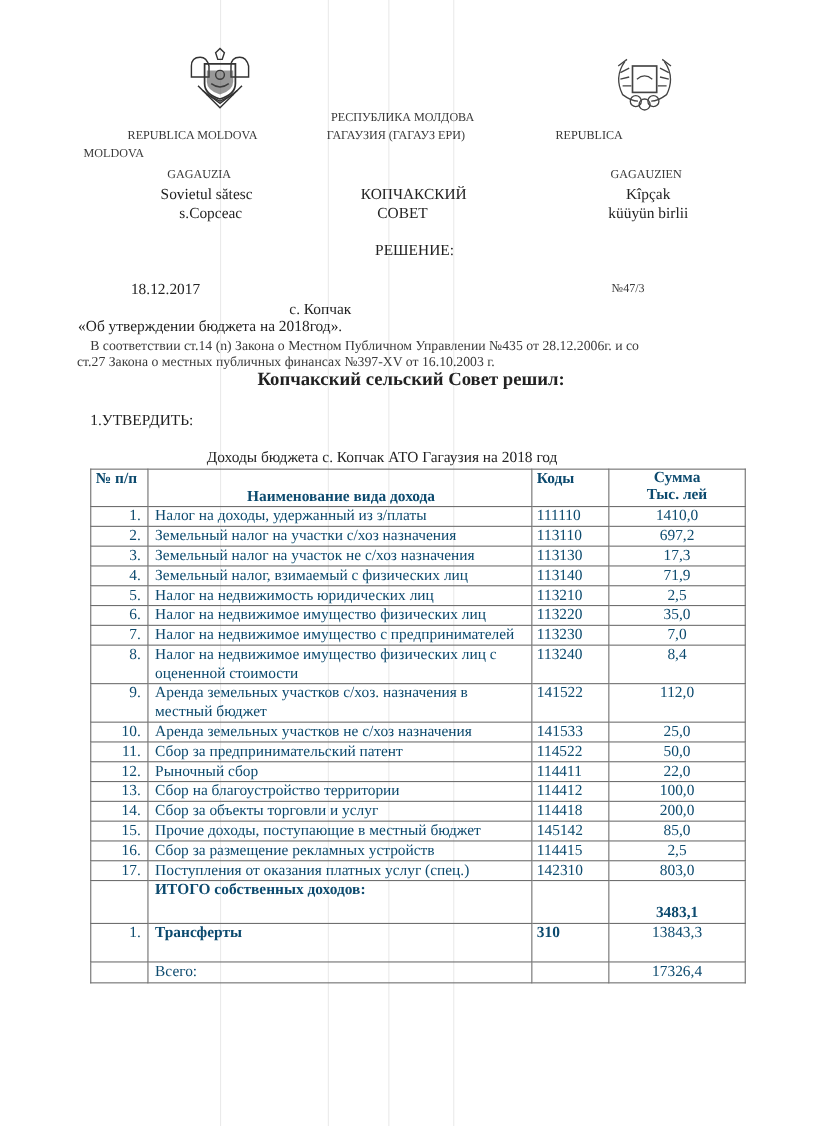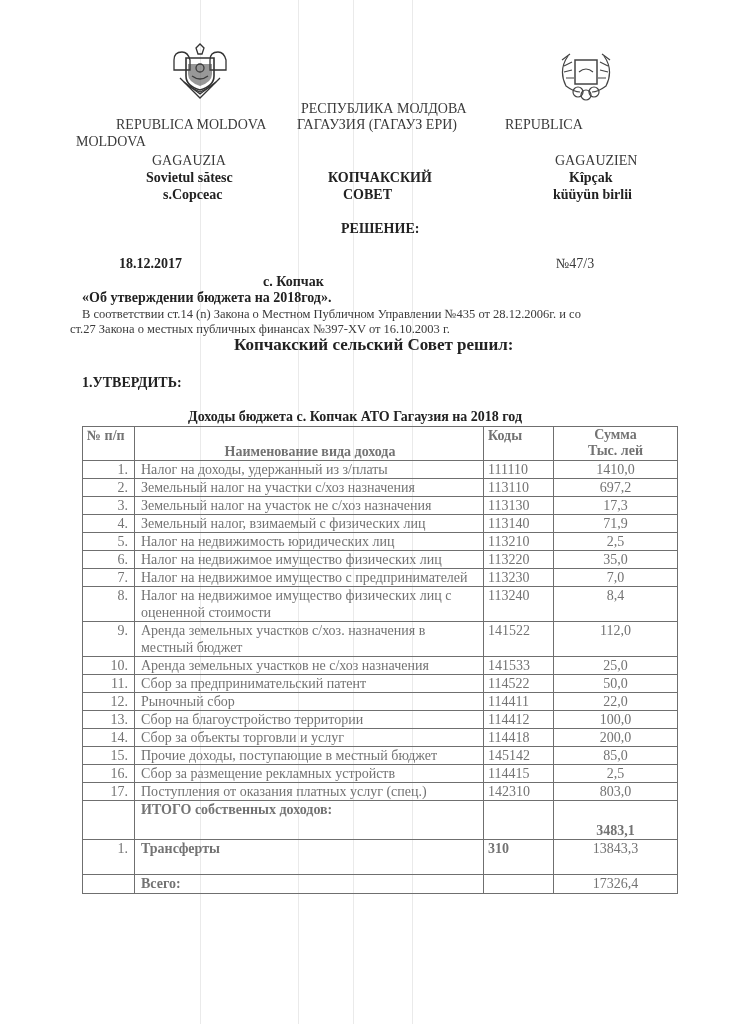--- a/index.html
+++ b/index.html
@@ -1,43 +1,43 @@
 <!DOCTYPE html>
 <html><head>
 <meta charset="utf-8">
 <style>
   html, body { margin:0; padding:0; background:#ffffff; }
   body { width:744px; height:1024px; position:relative; overflow:hidden;
          font-family:"Liberation Serif", "DejaVu Serif", serif; color:#2a2a2a; }
   .abs { position:absolute; white-space:nowrap; }
   .b { font-weight:bold; }
-  .reg { font-size:14px; color:#3a3a3a; }
-  .bold14 { font-size:14px; font-weight:bold; color:#222; }
+  .reg { font-size:11px; color:#3a3a3a; }
+  .bold14 { font-size:14px; font-weight:normal; color:#222; }
   
   .scanline { position:absolute; top:0; width:1px; height:1024px; background:#d8d8d8; opacity:.55; }
   
   .emblem { position:absolute; }
   
   table.budget { position:absolute; left:82px; top:426px; width:596px; border-collapse:collapse;
-                 font-size:14px; color:#737373; }
+                 font-size:14px; color:#0c4a6e; }
   table.budget td { border:1px solid #6f6f6f; padding:0 4px; vertical-align:top; line-height:17px; }
   table.budget td.num { text-align:right; padding-right:6px; width:41px; }
   table.budget td.name { width:338px; padding-left:6px; }
   table.budget td.code { width:61px; }
   table.budget td.sum { text-align:center; width:115px; }
   table.budget tr.head td { font-weight:bold; height:33px; }
   table.budget tr.head td.name { vertical-align:bottom; text-align:center; }
   table.budget tr.head td.code { vertical-align:top; }
   table.budget tr.head td.sum { vertical-align:top; line-height:16px; }
   table.budget tr.head td.num { text-align:left; padding-left:4px; }
   table.budget tr.subtotal td { height:38px; }
   table.budget tr.subtotal td.sum { vertical-align:bottom; font-weight:bold; }
   table.budget tr.transfer td { height:34px; font-weight:bold; }
   table.budget tr.transfer td.num { font-weight:normal; }
-  table.budget tr.total td { font-weight:bold; height:18px; }
+  table.budget tr.total td { font-weight:normal; height:18px; }
 </style>
 </head>
 <body>
 
 <div class="scanline" style="left:200px"></div>
 <div class="scanline" style="left:298px"></div>
 <div class="scanline" style="left:353px"></div>
 <div class="scanline" style="left:412px"></div>
 
 <svg class="emblem" style="left:166px;top:42px" width="68" height="60" viewBox="0 0 68 60">
@@ -82,21 +82,21 @@
 
 <div class="abs reg" style="left:505px;top:117px">REPUBLICA</div>
 <div class="abs reg" style="left:555px;top:153px">GAGAUZIEN</div>
 <div class="abs bold14" style="left:569px;top:170px">Kîpçak</div>
 <div class="abs bold14" style="left:553px;top:187px">küüyün birlii</div>
 
 <div class="abs bold14" style="left:341px;top:221px">РЕШЕНИЕ:</div>
 <div class="abs bold14" style="left:119px;top:256px">18.12.2017</div>
 <div class="abs reg" style="left:556px;top:256px">№47/3</div>
 <div class="abs bold14" style="left:263px;top:274px">с. Копчак</div>
-<div class="abs bold14" style="left:82px;top:290px">«Об утверждении бюджета на 2018год».</div>
+<div class="abs bold14" style="left:71px;top:290px">«Об утверждении бюджета на 2018год».</div>
 <div class="abs" style="left:82px;top:307px;font-size:12.5px;color:#3a3a3a">В   соответствии ст.14 (n)  Закона о Местном Публичном Управлении №435 от 28.12.2006г. и со</div>
 <div class="abs" style="left:70px;top:322px;font-size:12.5px;color:#3a3a3a">ст.27 Закона  о местных публичных финансах №397-XV от 16.10.2003 г.</div>
 <div class="abs b" style="left:234px;top:335px;font-size:17px;color:#222">Копчакский сельский Совет решил:</div>
 <div class="abs bold14" style="left:82px;top:375px">1.УТВЕРДИТЬ:</div>
 
 <div class="abs bold14" style="left:188px;top:409px">Доходы  бюджета с. Копчак  АТО Гагаузия на 2018 год</div>
 
 <table class="budget" id="budget-table">
   <tbody id="budget-body">
     <tr class="head">

